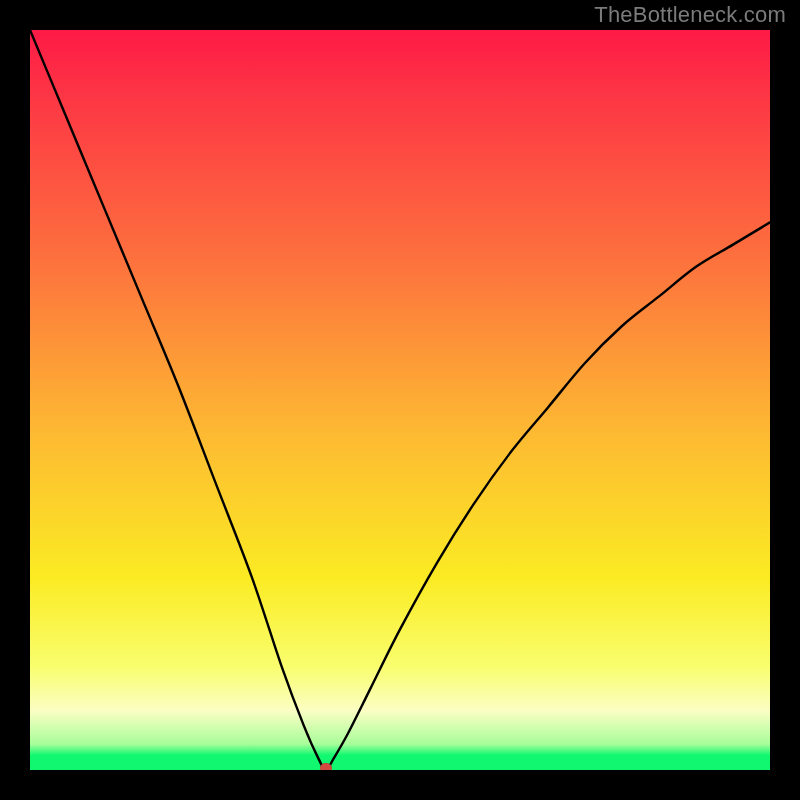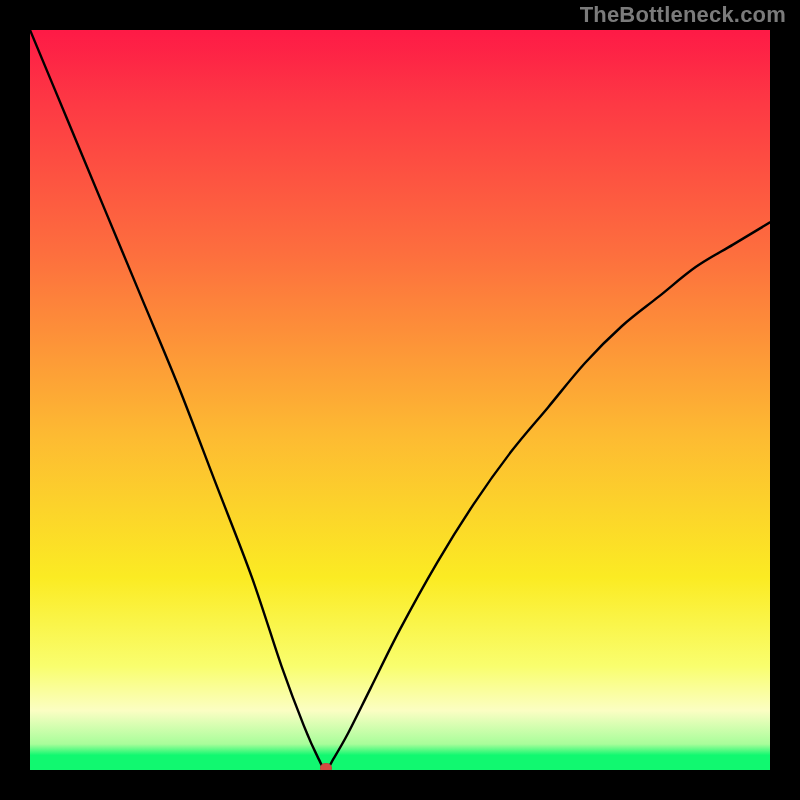--- a/index.html
+++ b/index.html
@@ -15,21 +15,21 @@
     position: relative;
     width: 800px;
     height: 800px;
     background: #000;
   }
   .watermark {
     position: absolute;
     top: 2px;
     right: 14px;
     font-size: 22px;
-    font-weight: 700;
+    font-weight: 400;
     color: #7b7b7b;
     letter-spacing: 0.2px;
     z-index: 50;
   }
   .plot-area {
     position: absolute;
     left: 30px;
     top: 30px;
     width: 740px;
     height: 740px;

